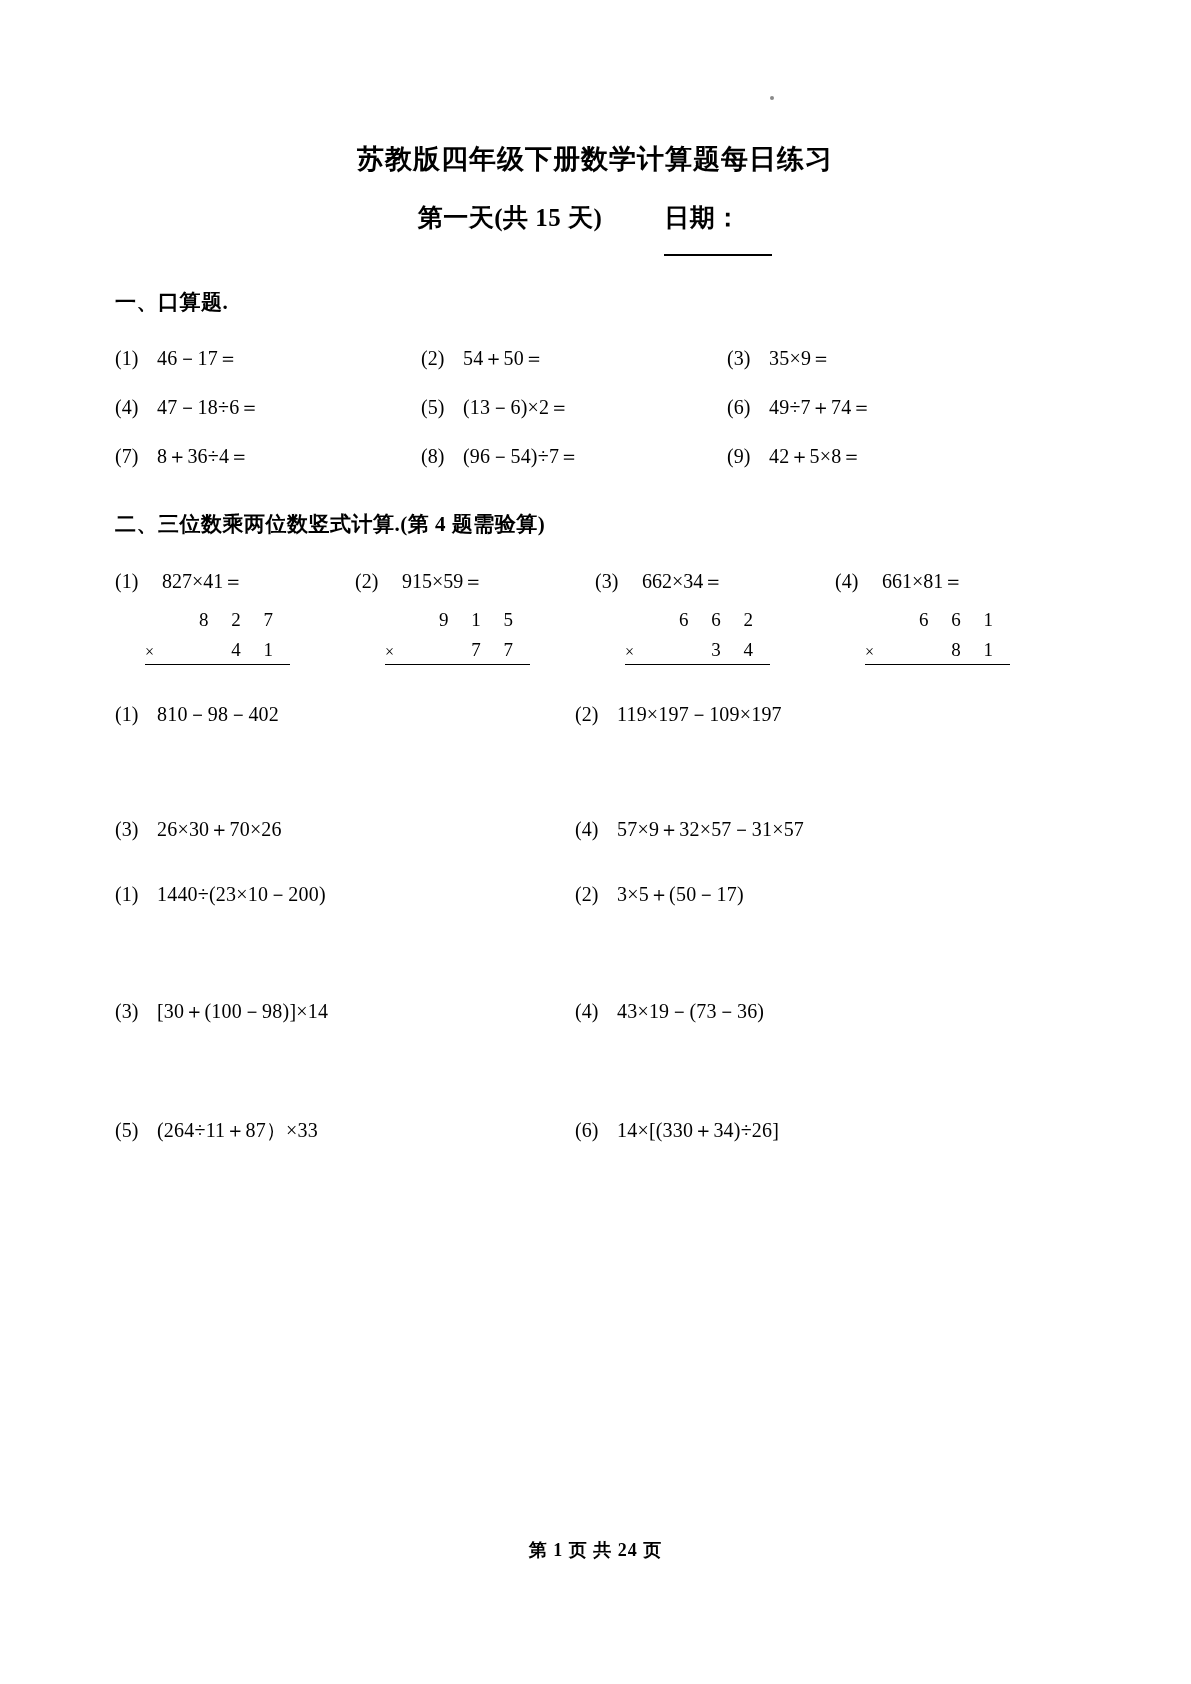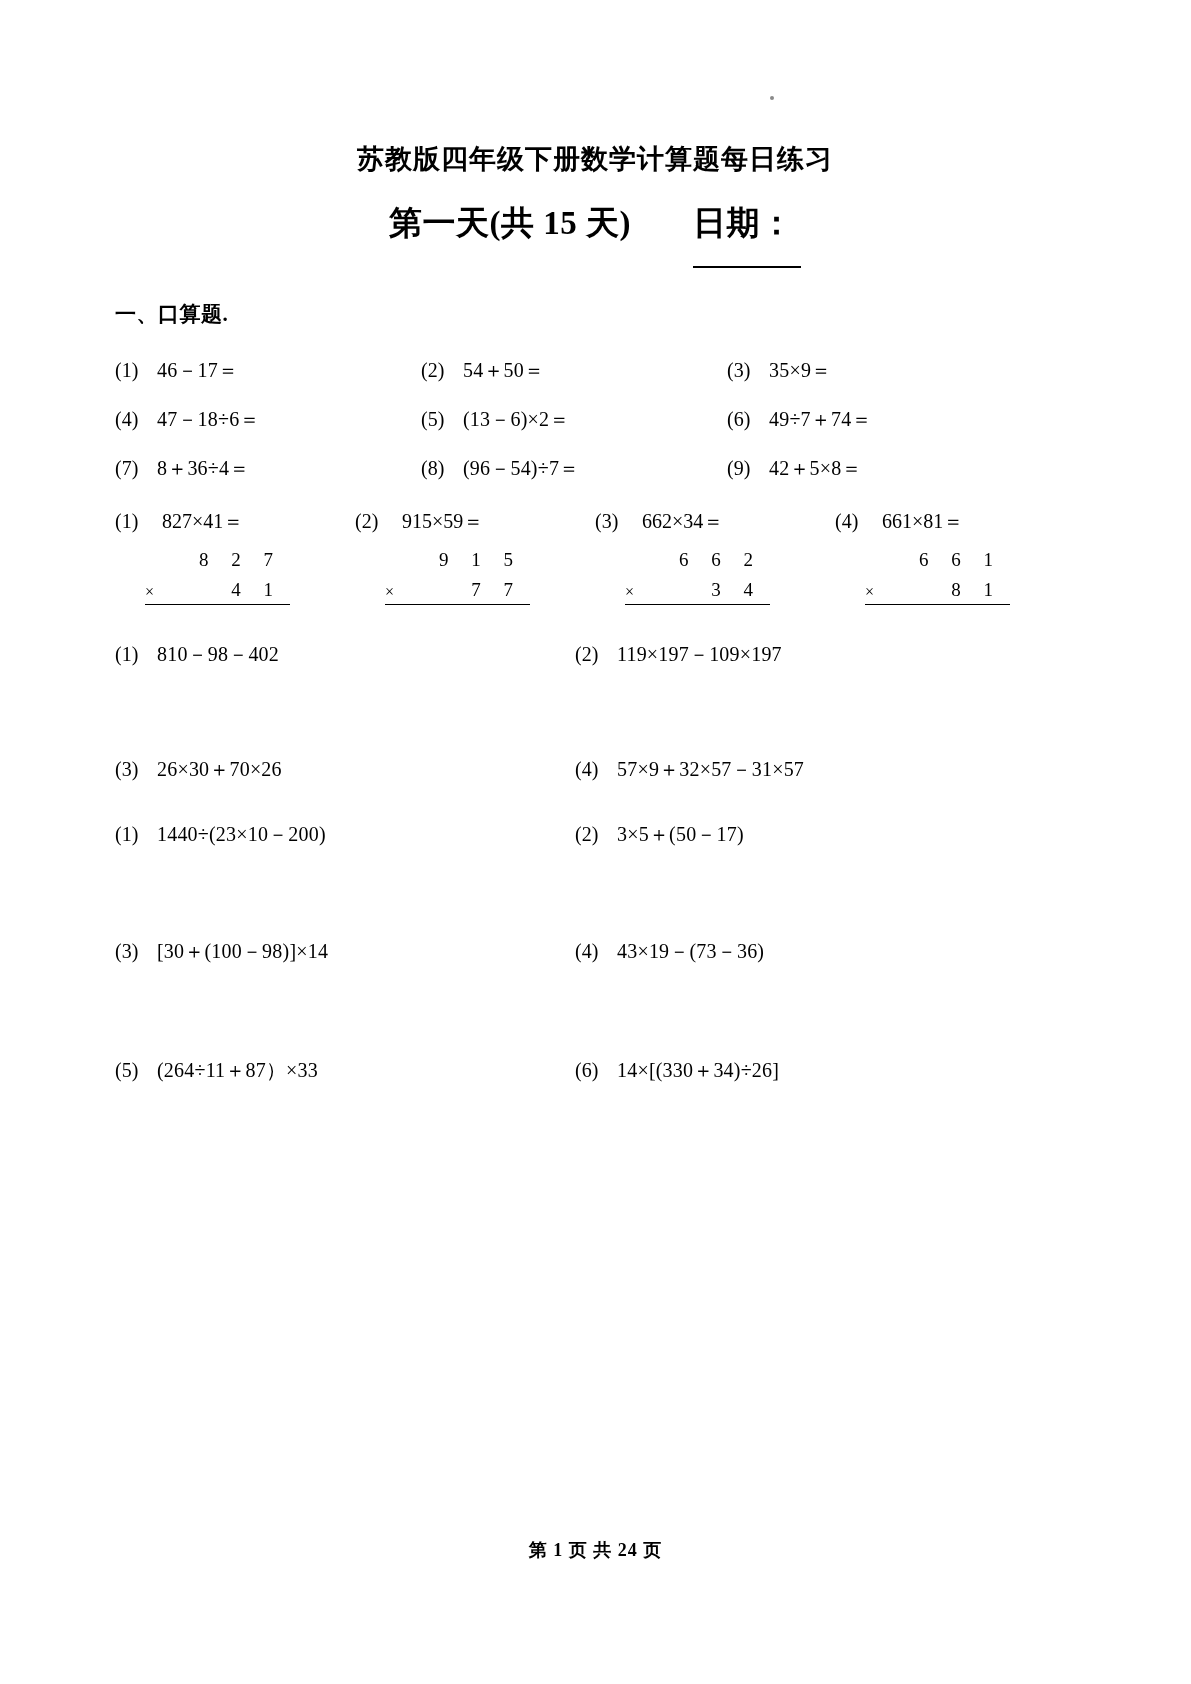--- a/index.html
+++ b/index.html
@@ -51,21 +51,21 @@
     padding-top: 143px;
     line-height: 1.2;
   }
   .sub-title-row {
     display: flex;
     align-items: baseline;
     justify-content: center;
     gap: 56px;
     margin-top: 26px;
     font-weight: bold;
-    font-size: 33px;
+    font-size: 25px;
   }
   .sub-title-left { white-space: nowrap; letter-spacing: 0.5px; }
   .sub-title-right { white-space: nowrap; letter-spacing: 0.5px; display: flex; align-items: baseline; flex-direction: column; }
   .date-blank {
     display: inline-block;
     width: 108px;
     border-bottom: 2px solid #000;
     margin-left: 6px;
     height: 20px;
   }
@@ -212,20 +212,23 @@
       <span class="prob">
         <span class="num">(8)</span>
         <span class="expr">(96－54)÷7＝</span>
       </span>
       <span class="prob">
         <span class="num">(9)</span>
         <span class="expr">42＋5×8＝</span>
       </span>
     </div>
 
+    <div style="margin-top:44px;">
+      <div class="section-head">二、三位数乘两位数竖式计算.(第 4 题需验算)</div>
+    </div>
 
     <div class="vmul-wrap" style="margin-top:30px;">
 
       <div class="vmul-col">
         <div class="vmul-head">
           <span class="num">(1)</span>
           <span class="expr">827×41＝</span>
         </div>
         <div class="vmul-body">
           <div class="vmul-line1">8 2 7</div>

